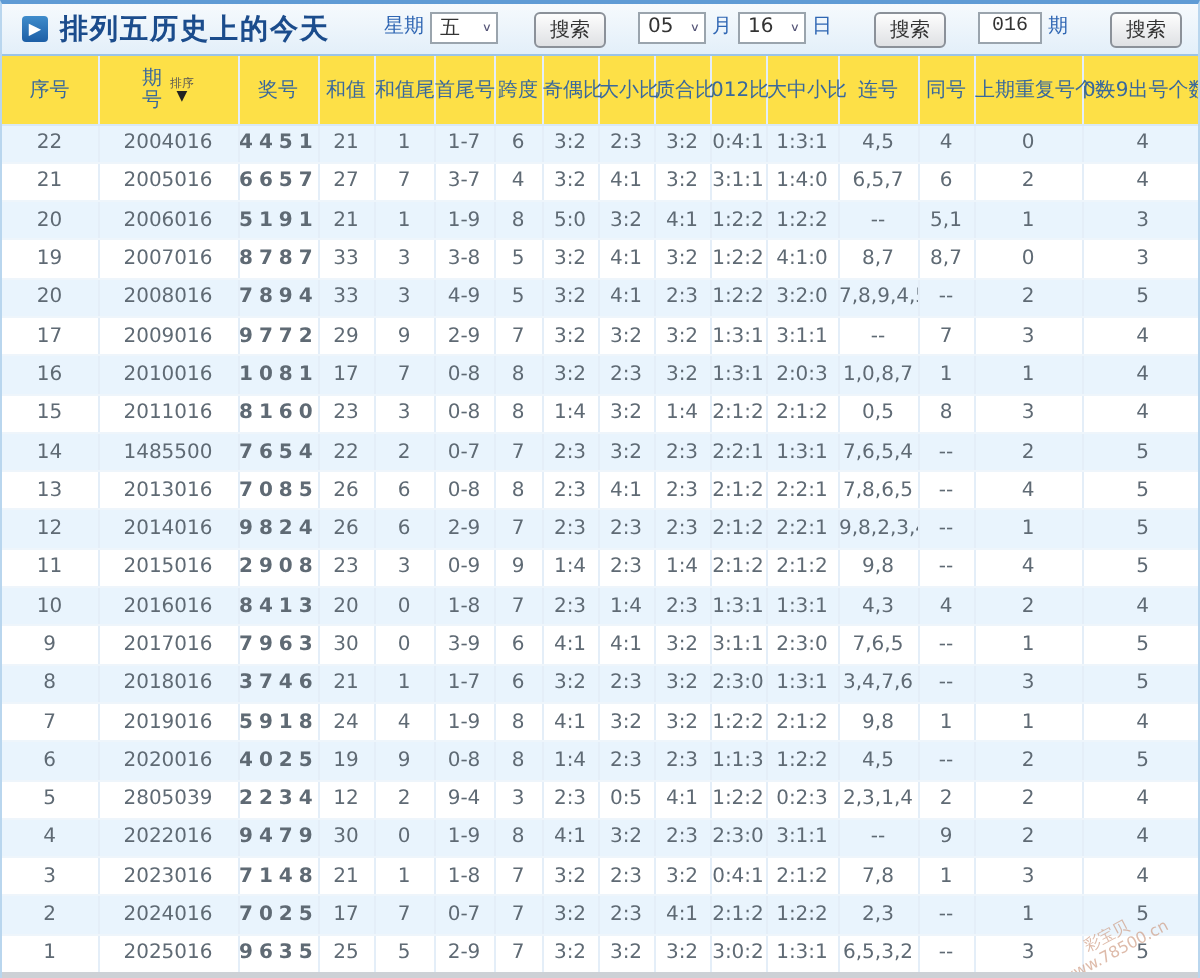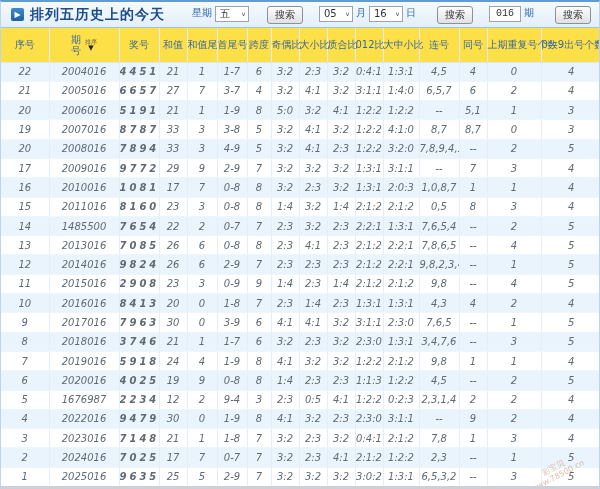--- a/index.html
+++ b/index.html
@@ -108,21 +108,21 @@
   table.grid td {
     text-align: center;
     vertical-align: middle;
     color: #5f6a74;
     border-right: 1px solid #e4eef8;
     border-bottom: 1px solid #eef5fb;
     white-space: nowrap;
     overflow: hidden;
   }
   table.grid td:last-child { border-right: none; }
-  table.grid tbody tr { height: 19.3px; font-style: italic; }
+  table.grid tbody tr { height: 19.3px; }
   table.grid tbody tr:nth-child(odd) { background: #e9f4fd; }
   table.grid tbody tr:nth-child(even) { background: #ffffff; }
   td.jiang { color: #e64545; font-weight: bold; letter-spacing: 3px; }
 
   .wrap2 { display:inline-block; width:11px; line-height:11px; white-space:normal; vertical-align:middle;text-align:right; }
   .sort {
     display: inline-flex;
     flex-direction: column;
     align-items: center;
     margin-left: 3px;
@@ -535,21 +535,21 @@
           <td>2:3</td>
           <td>1:1:3</td>
           <td>1:2:2</td>
           <td>4,5</td>
           <td>--</td>
           <td>2</td>
           <td>5</td>
         </tr>
         <tr>
           <td>5</td>
-          <td>1676987</td>
+          <td>2805039</td>
           <td class="jiang">22341</td>
           <td>12</td>
           <td>2</td>
           <td>9-4</td>
           <td>3</td>
           <td>2:3</td>
           <td>0:5</td>
           <td>4:1</td>
           <td>1:2:2</td>
           <td>0:2:3</td>

